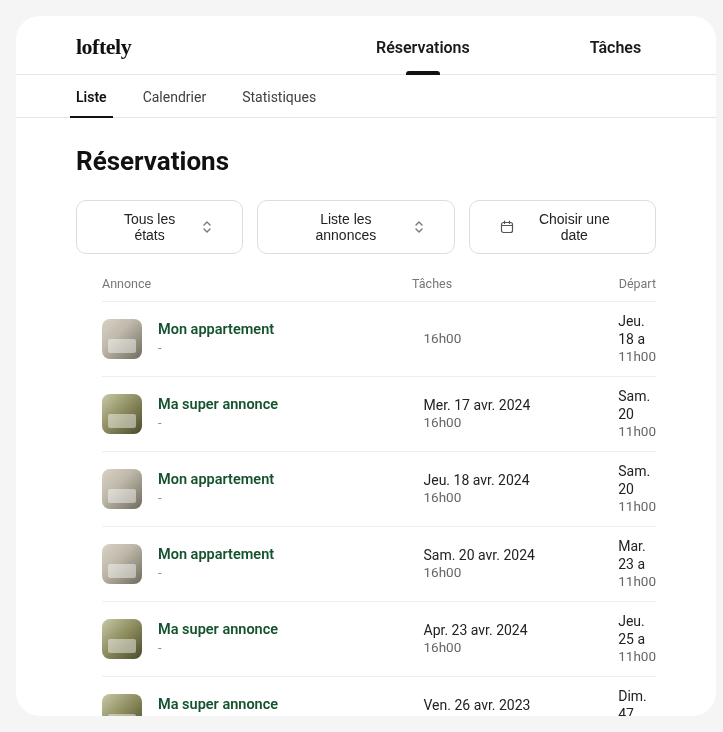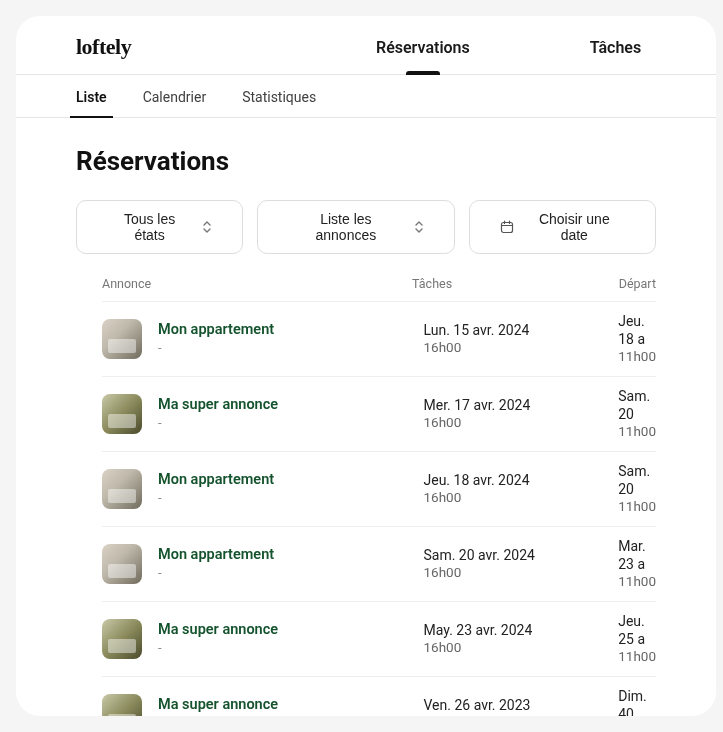--- a/index.html
+++ b/index.html
@@ -235,21 +235,20 @@
     </div>
 
     <div class="rows-wrap" id="rows">
         <div class="row">
           <div class="thumb"></div>
           <div class="cell-annonce">
             <div class="listing-name">Mon appartement</div>
             <div class="listing-sub">-</div>
           </div>
           <div class="cell-arrivee">
-            <div class="date-line">Lun. 15 avr. 2024</div>
             <div class="time-line">16h00</div>
           </div>
           <div class="cell-depart">
             <div class="date-line">Jeu. 18 a</div>
             <div class="time-line">11h00</div>
           </div>
         </div>
         <div class="row">
           <div class="thumb alt"></div>
           <div class="cell-annonce">
@@ -295,39 +294,39 @@
             <div class="time-line">11h00</div>
           </div>
         </div>
         <div class="row">
           <div class="thumb alt"></div>
           <div class="cell-annonce">
             <div class="listing-name">Ma super annonce</div>
             <div class="listing-sub">-</div>
           </div>
           <div class="cell-arrivee">
-            <div class="date-line">May. 23 avr. 2024</div>
+            <div class="date-line">Apr. 23 avr. 2024</div>
             <div class="time-line">16h00</div>
           </div>
           <div class="cell-depart">
             <div class="date-line">Jeu. 25 a</div>
             <div class="time-line">11h00</div>
           </div>
         </div>
         <div class="row">
           <div class="thumb alt"></div>
           <div class="cell-annonce">
             <div class="listing-name">Ma super annonce</div>
             <div class="listing-sub">-</div>
           </div>
           <div class="cell-arrivee">
             <div class="date-line">Ven. 26 avr. 2023</div>
             <div class="time-line">16h00</div>
           </div>
           <div class="cell-depart">
-            <div class="date-line">Dim. 40</div>
+            <div class="date-line">Dim. 47</div>
             <div class="time-line">11h00</div>
           </div>
         </div>
       </div>
   </div>
 
 </div>
 
 </body></html>

